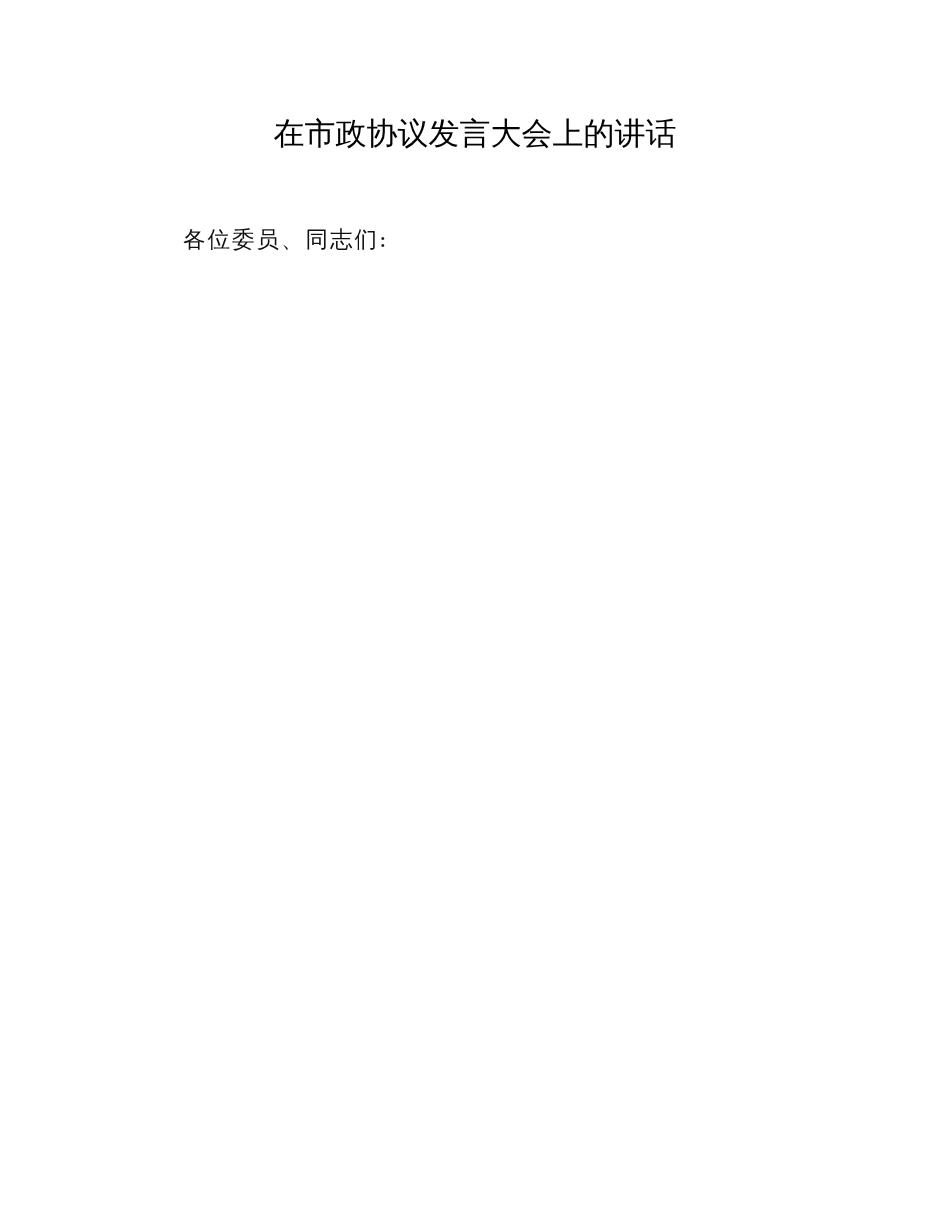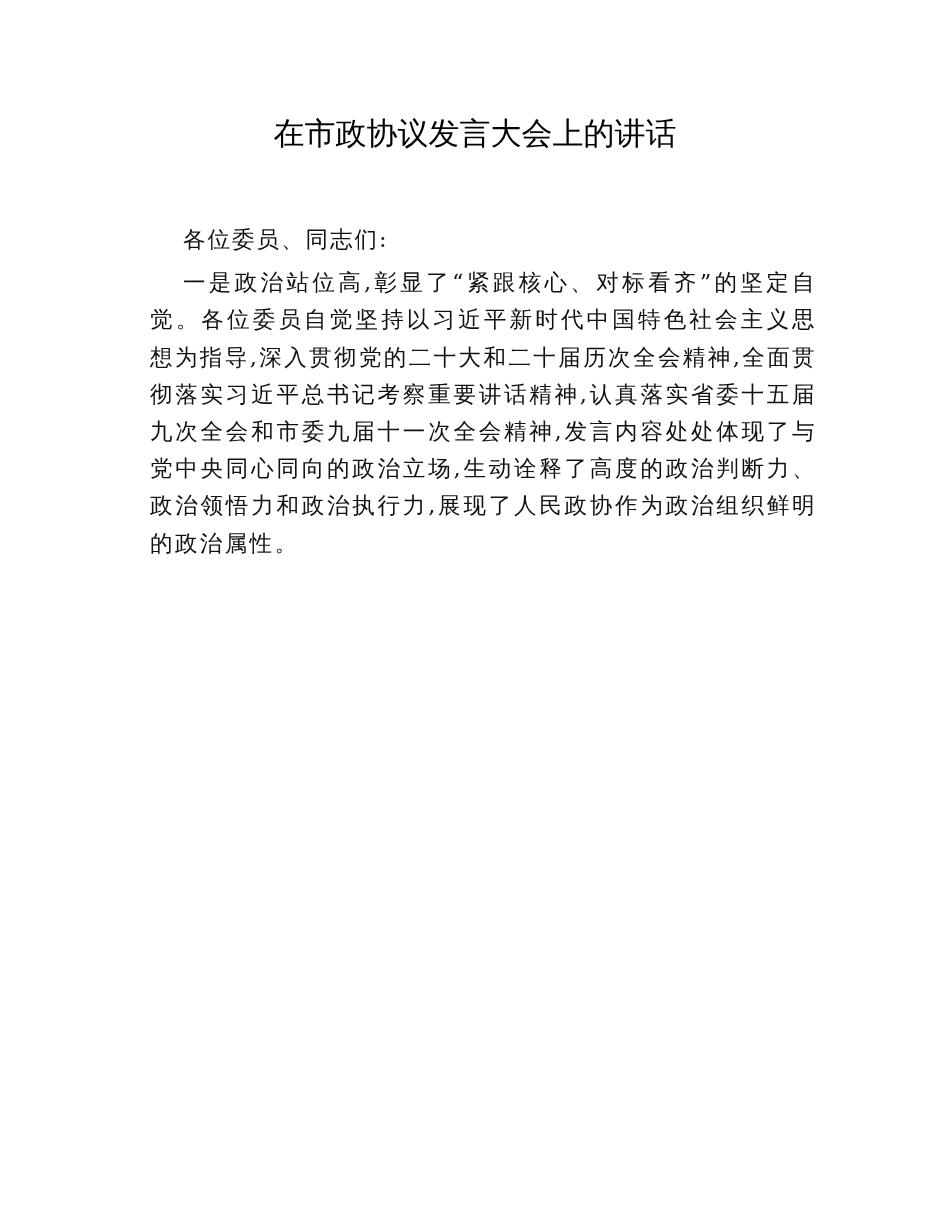--- a/index.html
+++ b/index.html
@@ -62,15 +62,14 @@
       word-break: break-all;
     }
   </style>
 </head>
 <body>
 
 <div class="page">
   <h1 class="title">在市政协议发言大会上的讲话</h1>
   <div class="body">
     <p class="greeting">各位委员、同志们:</p>
-    <p class="para">一是政治站位高,彰显了“紧跟核心、对标看齐”的坚定自觉。各位委员自觉坚持以习近平新时代中国特色社会主义思想为指导,深入贯彻党的二十大和二十届历次全会精神,全面贯彻落实习近平总书记考察重要讲话精神,认真落实省委十五届九次全会和市委九届十一次全会精神,发言内容处处体现了与党中央同心同向的政治立场,生动诠释了高度的政治判断力、政治领悟力和政治执行力,展现了人民政协作为政治组织鲜明的政治属性。</p>
   </div>
 </div>
 
 </body></html>

